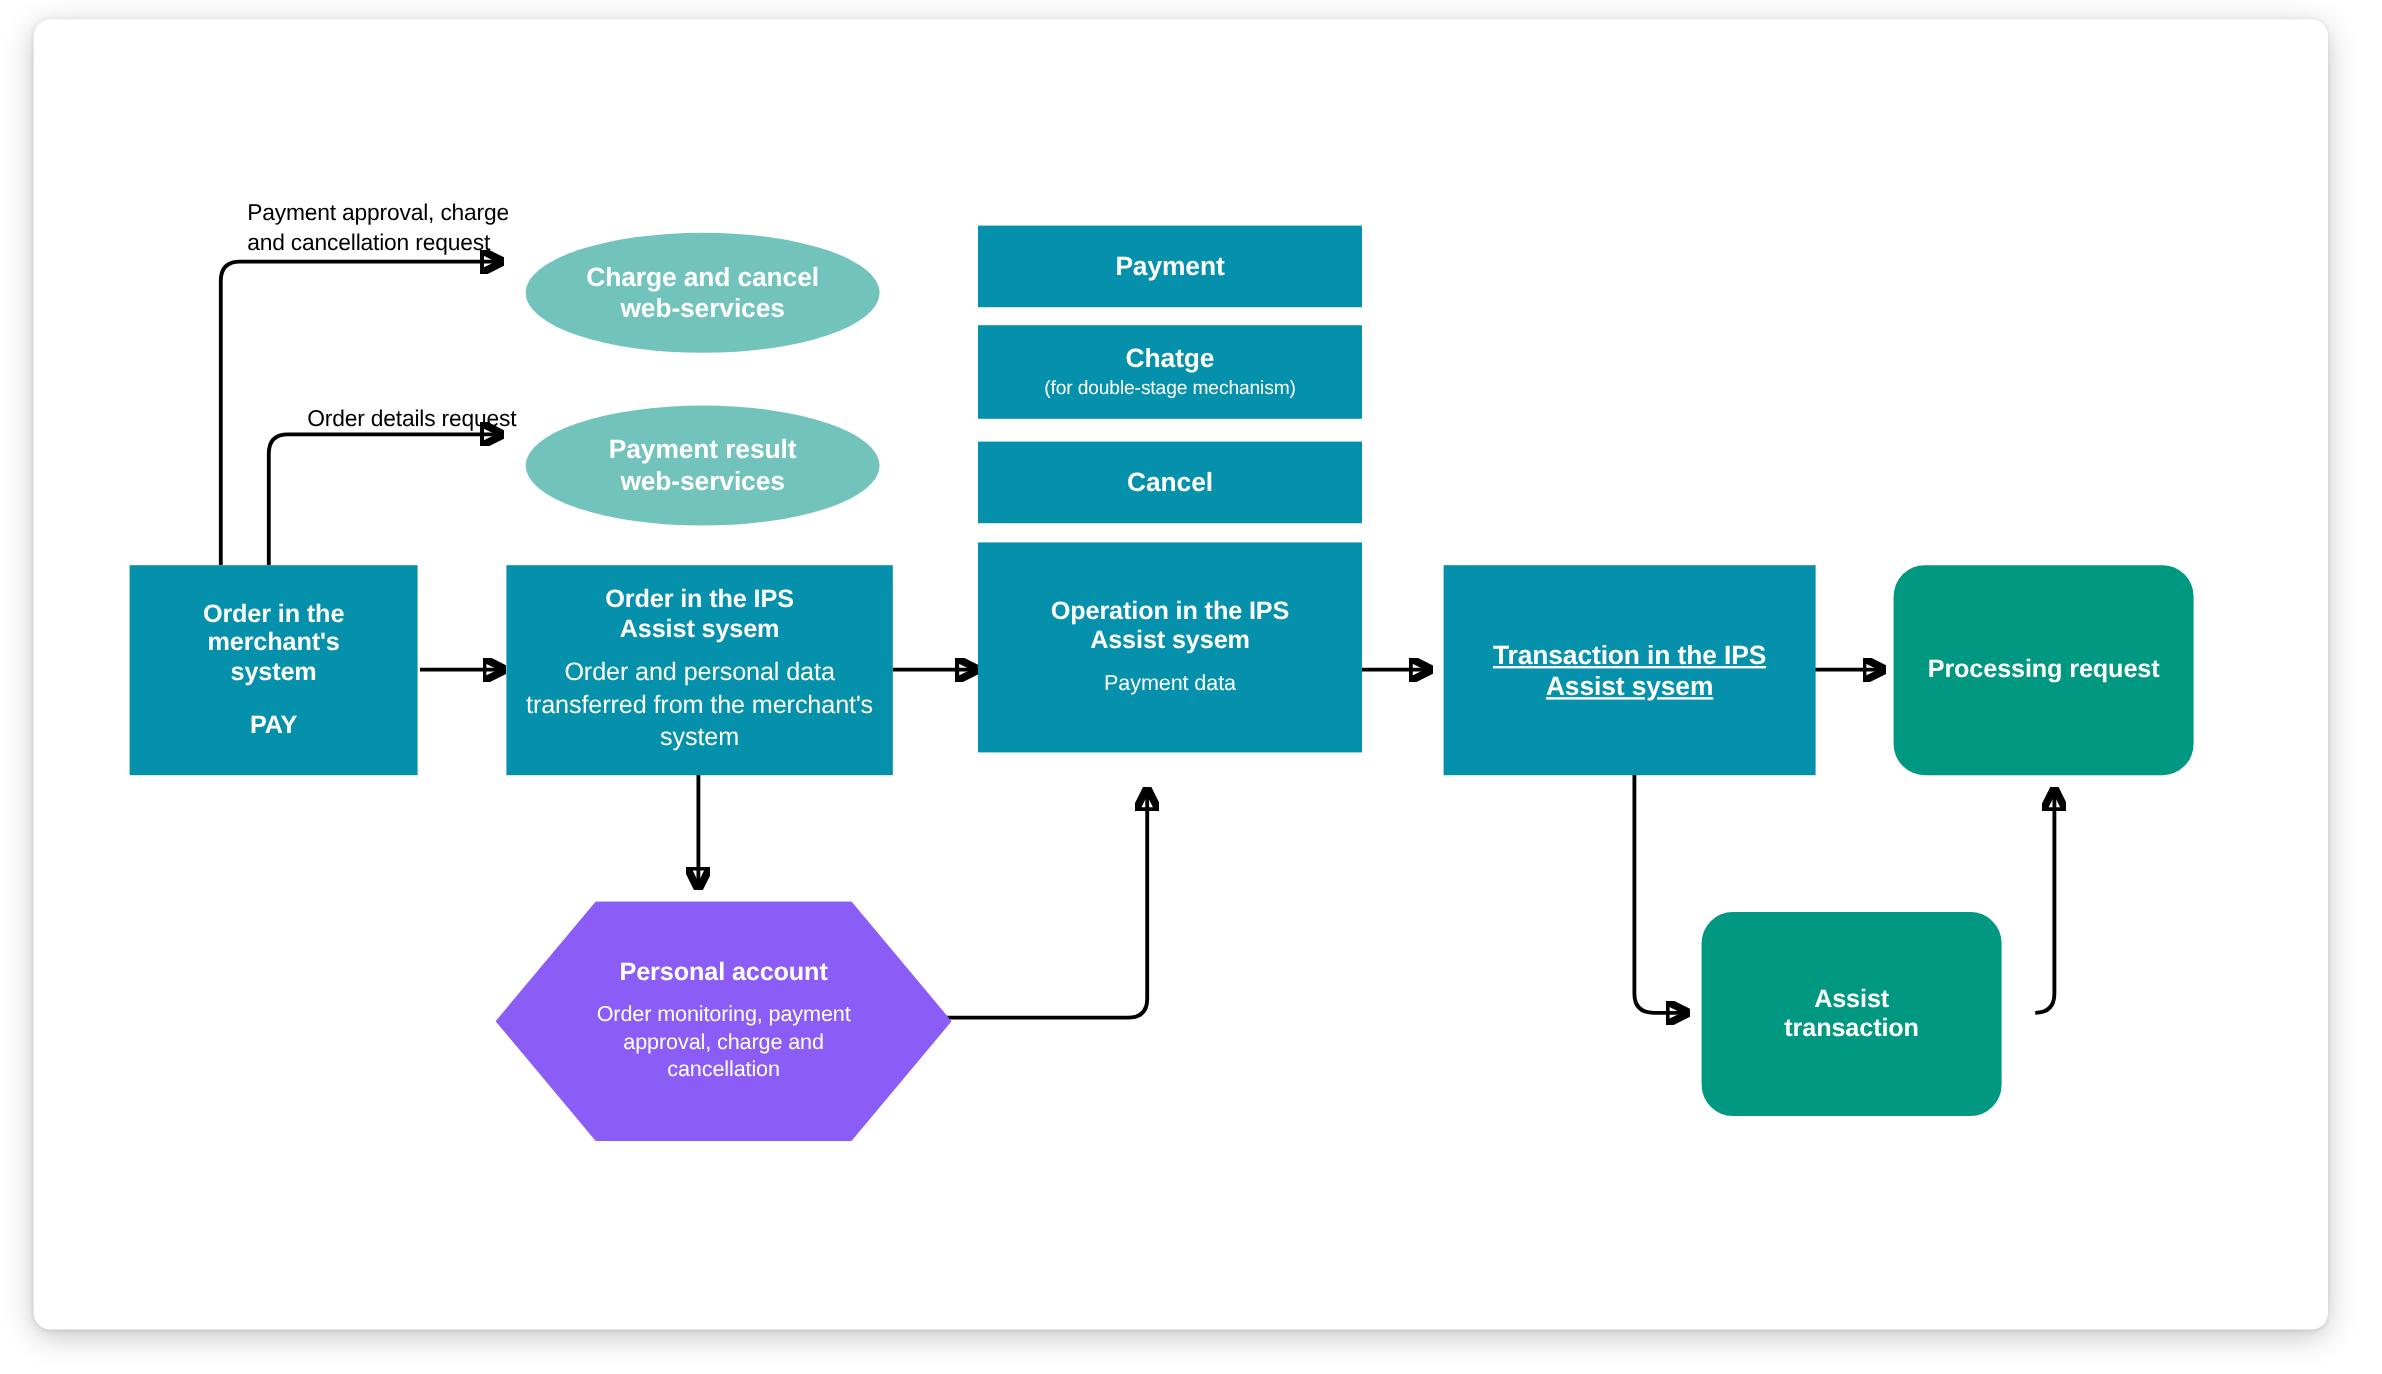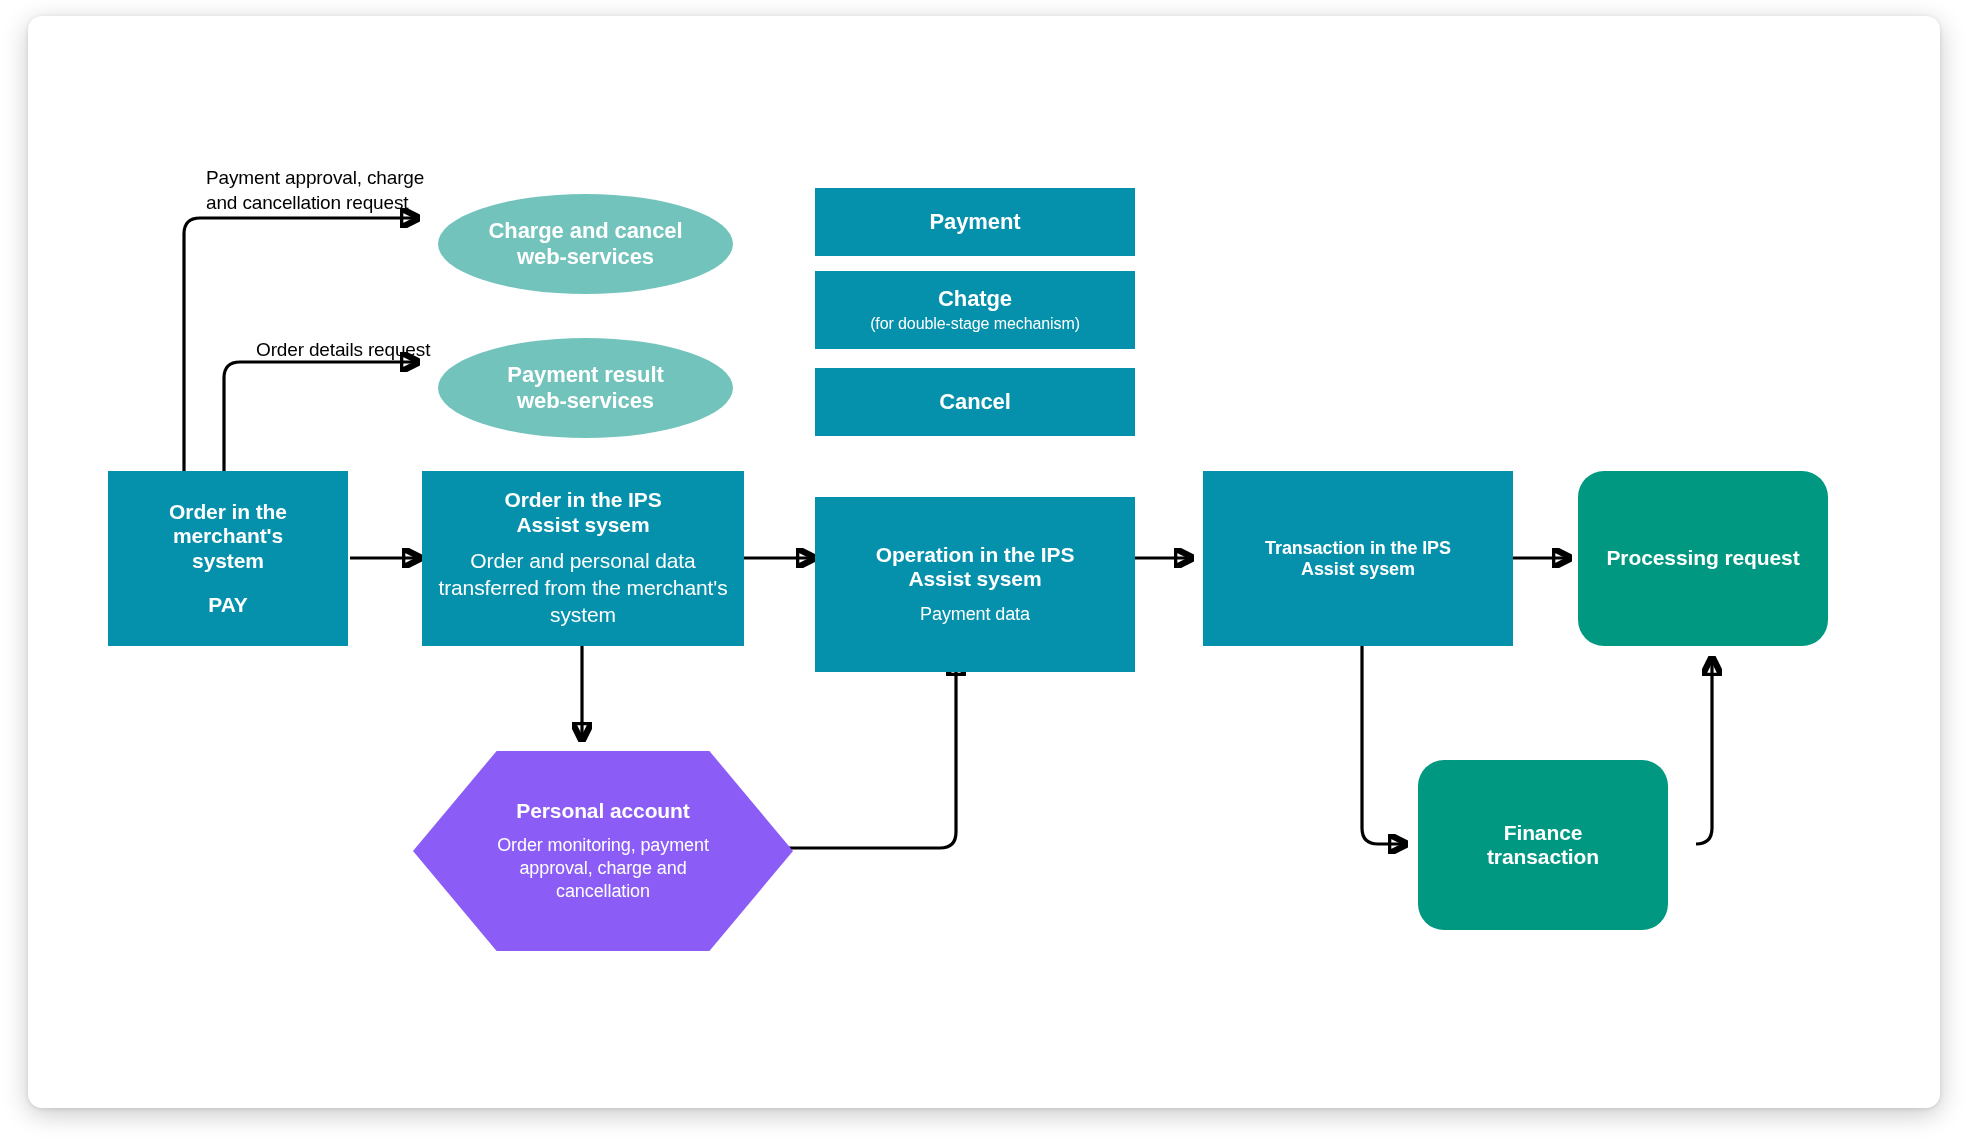--- a/index.html
+++ b/index.html
@@ -138,41 +138,41 @@
     </div>
 
     <div class="node rect-blue" style="left:394px; top:455px; width:322px; height:175px; padding:0 0;">
       <div class="ttl" style="font-size:21px; white-space:pre-line;">Order in the IPS
 Assist sysem</div>
       <div class="sub" style="font-size:21px; margin-top:11px; white-space:pre-line;">Order and personal data
 transferred from the merchant's
 system</div>
     </div>
 
-    <div class="node rect-blue" style="left:787px; top:481px; width:320px; height:175px; padding:0 10px;">
+    <div class="node rect-blue" style="left:787px; top:436px; width:320px; height:175px; padding:0 10px;">
       <div class="ttl" style="font-size:21px; white-space:pre-line;">Operation in the IPS
 Assist sysem</div>
       <div class="sub" style="font-size:18px; margin-top:11px;">Payment data</div>
     </div>
 
     <div class="node rect-blue" style="left:1175px; top:455px; width:310px; height:175px; padding:0 10px;">
-      <div class="ttl" style="font-size:18px; white-space:pre-line;">Transaction in the IPS
+      <div class="ttl" style="font-size:22px; white-space:pre-line;text-decoration:underline;">Transaction in the IPS
 Assist sysem</div>
     </div>
 
     <div class="node rect-green" style="left:1550px; top:455px; width:250px; height:175px;">
       <div class="ttl" style="font-size:21px; white-space:pre-line;">Processing request</div>
     </div>
 
     <div class="node hexagon" style="left:385px; top:735px; width:380px; height:200px; padding:0 58px;">
       <div class="ttl" style="font-size:21px;">Personal account</div>
       <div class="sub" style="font-size:18px; margin-top:11px; white-space:pre-line;">Order monitoring, payment
 approval, charge and
 cancellation</div>
     </div>
 
     <div class="node rect-green" style="left:1390px; top:744px; width:250px; height:170px;">
-      <div class="ttl" style="font-size:21px; white-space:pre-line;">Finance
+      <div class="ttl" style="font-size:21px; white-space:pre-line;">Assist
 transaction</div>
     </div>
 
   </div>
 </div>
 
 </body></html>

